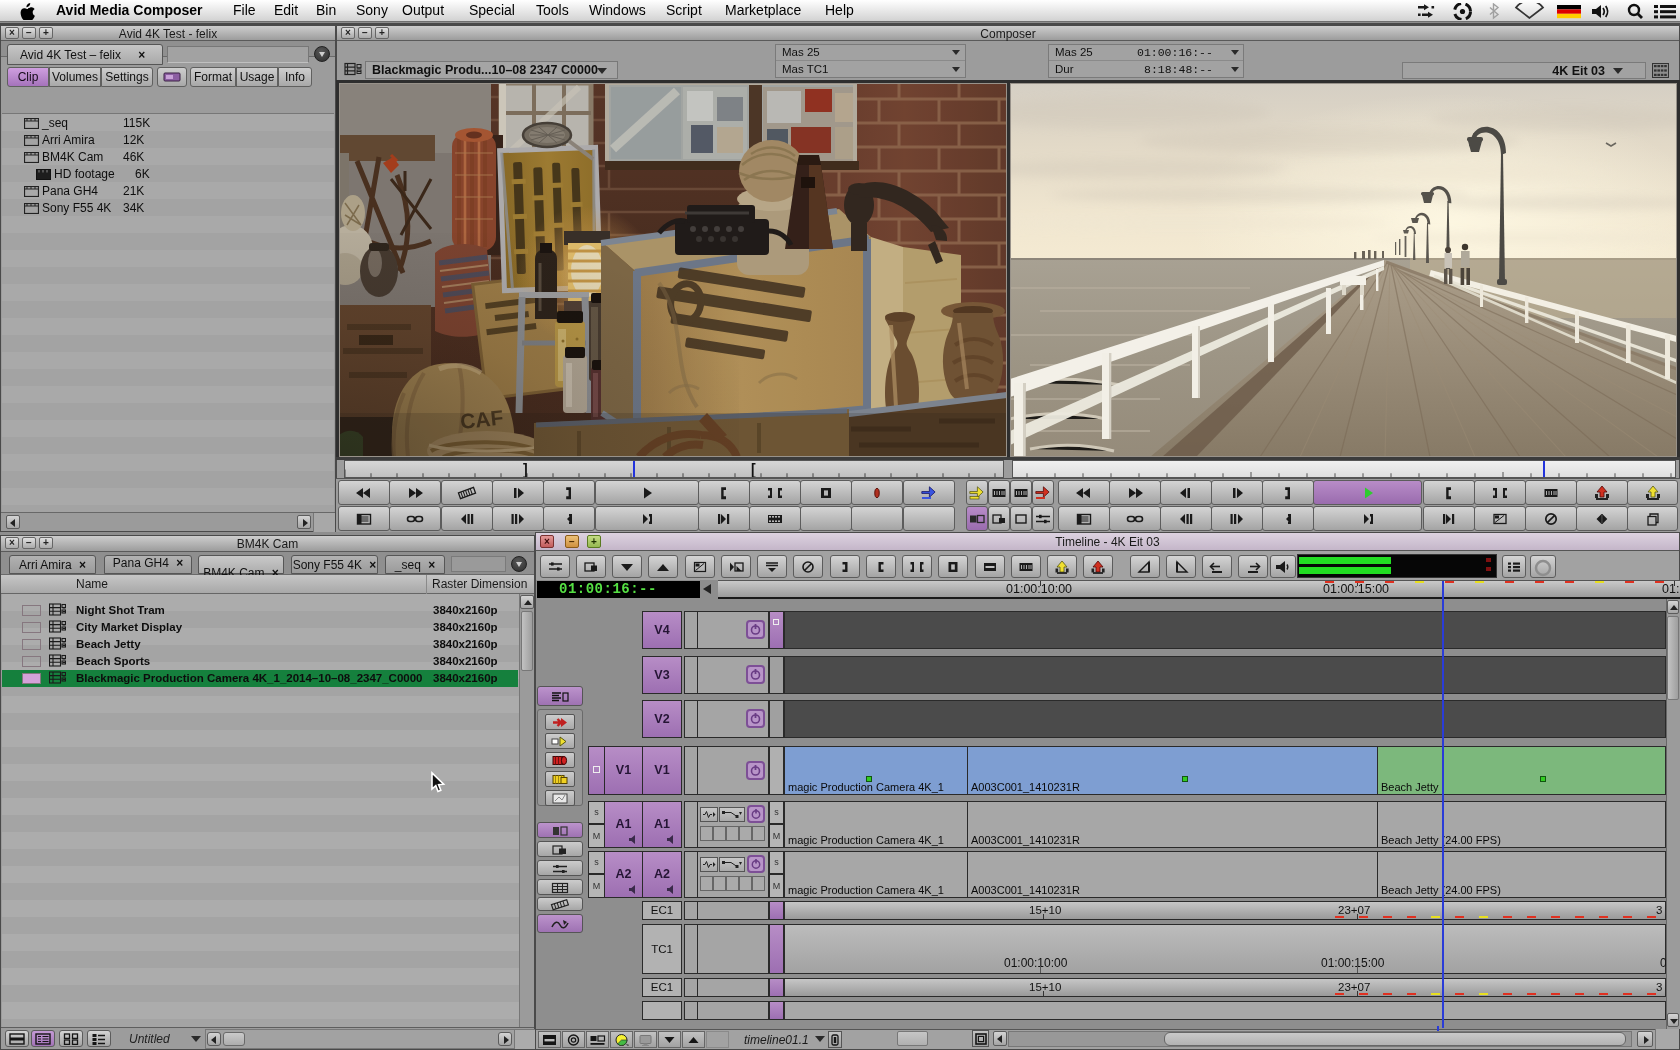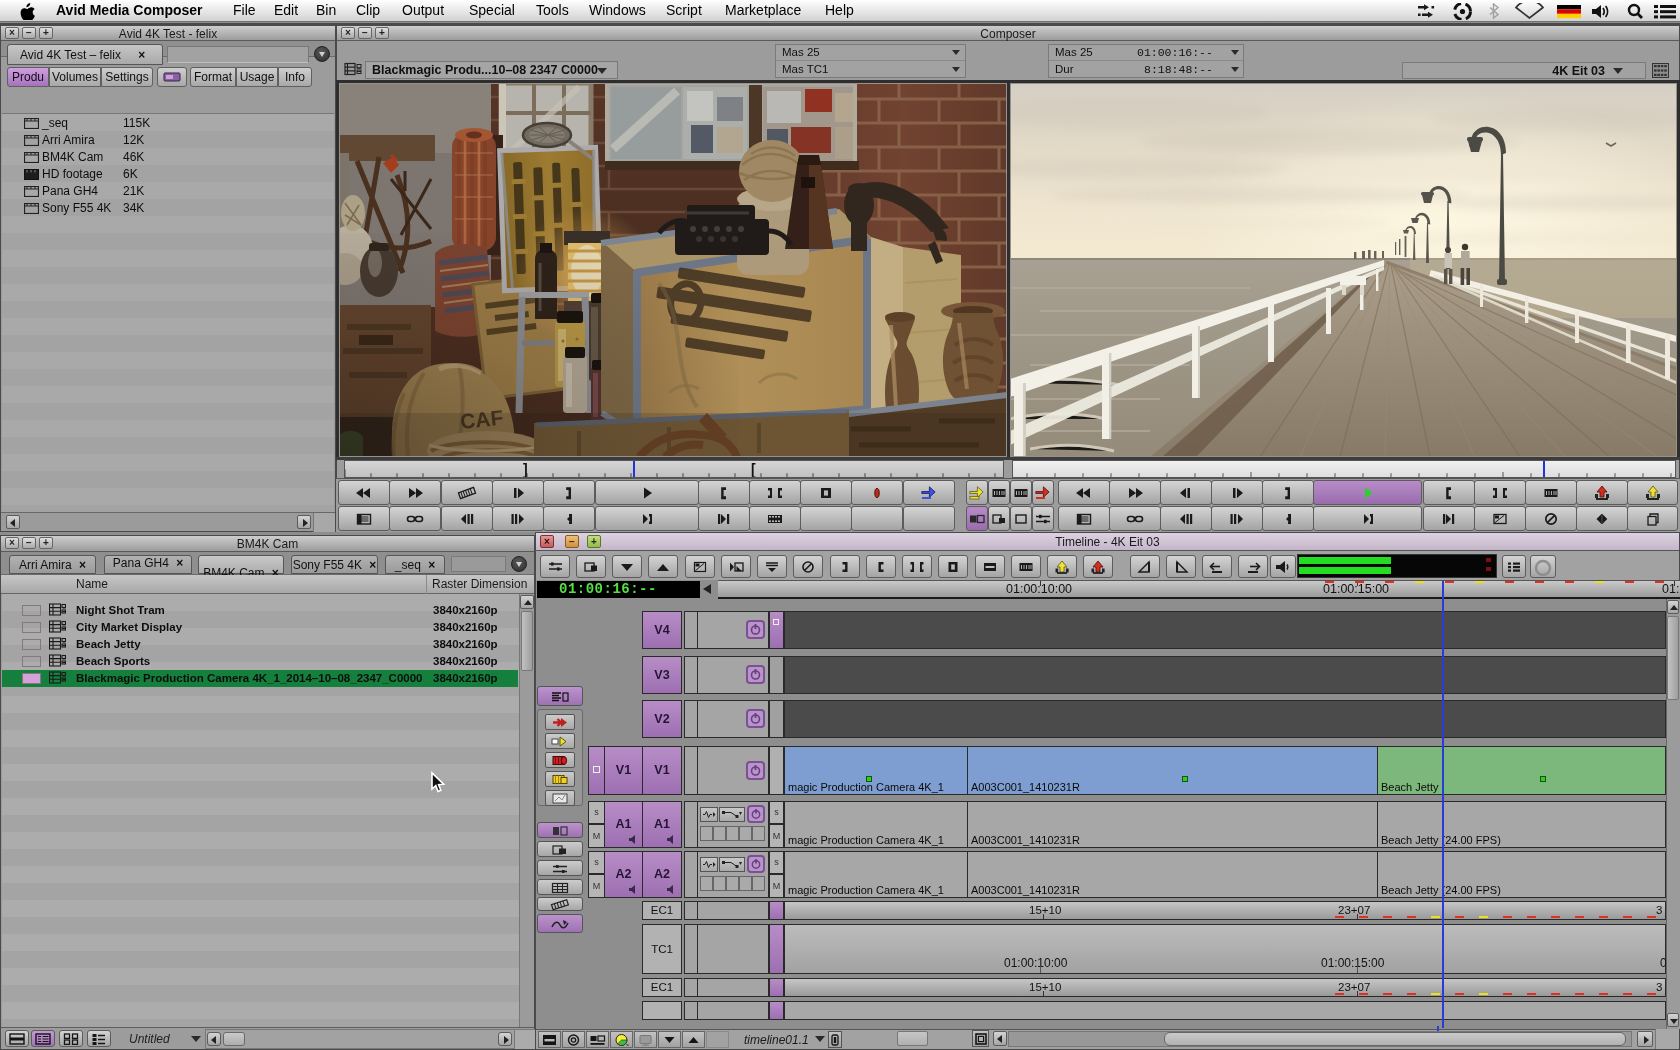--- a/index.html
+++ b/index.html
@@ -19,21 +19,21 @@
 <div class="a" style="left:0;top:0;width:1680px;height:22px;background:linear-gradient(#ffffff,#d2d2d2);border-bottom:1px solid #707070"></div>
 <div class="a" style="left:0;top:23px;width:1680px;height:2px;background:#4a4a4a"></div>
 <svg class="a" style="left:20px;top:3px" width="15" height="17" viewBox="0 0 15 17">
     <path fill="#000" d="M10.2 0c.15 1.05-.3 2.1-.95 2.85-.65.8-1.75 1.4-2.8 1.3-.15-1 .35-2.05 1-2.75C8.15.6 9.3.1 10.2 0z"></path>
     <path fill="#000" d="M7.6 4.9c1.1 0 2.1-.75 3.25-.75 1.45 0 2.55.8 3.2 1.95-1.2.75-1.95 1.85-1.95 3.3 0 1.55.9 2.85 2.2 3.4-.35 1-.85 1.85-1.4 2.65-.75 1.1-1.55 2.3-2.75 2.3-1.1 0-1.5-.7-2.85-.7-1.35 0-1.8.7-2.85.7-1.2 0-2.05-1.2-2.8-2.3C.75 14.05 0 11.7 0 9.5c0-2.75 1.85-4.3 3.6-4.3 1.1 0 2 .7 2.7.7.65 0 .75-.25 1.3-.25z" transform="translate(.6,0)"></path>
   </svg>
 <div class="a" style="left:56px;top:2px;font-size:14px;font-weight:bold;color:#000">Avid Media Composer</div>
 <div class="a" style="left:233px;top:2px;font-size:14px;color:#000">File</div>
 <div class="a" style="left:274px;top:2px;font-size:14px;color:#000">Edit</div>
 <div class="a" style="left:316px;top:2px;font-size:14px;color:#000">Bin</div>
-<div class="a" style="left:356px;top:2px;font-size:14px;color:#000">Clip</div>
+<div class="a" style="left:356px;top:2px;font-size:14px;color:#000">Sony</div>
 <div class="a" style="left:402px;top:2px;font-size:14px;color:#000">Output</div>
 <div class="a" style="left:469px;top:2px;font-size:14px;color:#000">Special</div>
 <div class="a" style="left:536px;top:2px;font-size:14px;color:#000">Tools</div>
 <div class="a" style="left:589px;top:2px;font-size:14px;color:#000">Windows</div>
 <div class="a" style="left:666px;top:2px;font-size:14px;color:#000">Script</div>
 <div class="a" style="left:725px;top:2px;font-size:14px;color:#000">Marketplace</div>
 <div class="a" style="left:825px;top:2px;font-size:14px;color:#000">Help</div>
 <svg class="a" style="left:1416px;top:3px" width="260" height="17" viewBox="0 0 260 17">
 <g fill="#1a1a1a">
       <path d="M2 3h6v2.4H2zM8 1.2 13 4.2 8 7.2zM6 10.6h6V13H6zM12 8.8 17 11.8 12 14.8zM2 10.6h2.6V13H2zM15.5 3h2.6v2.4h-2.6z"></path>
@@ -74,21 +74,21 @@
     <div class="wb" style="left:38px;top:1px">+</div>
     <div class="ttl" style="left:0;top:1px;width:334px">Avid 4K Test - felix</div>
   </div>
   <div class="a" style="left:0;top:15px;width:334px;height:16px;background:#909090;border-bottom:1px solid #6a6a6a">
     <div class="a" style="left:6px;top:3px;width:156px;height:21px;background:linear-gradient(#c6c6c6,#a9a9a9);border:1px solid #565656;border-radius:3px 3px 0 0;font-size:12px;color:#111;text-align:left;padding:3px 0 0 12px">Avid 4K Test – felix <span style="margin-left:14px;font-weight:bold">×</span></div>
     <div class="a" style="left:166px;top:5px;width:142px;height:17px;background:#a2a2a2;border:1px solid #777;border-bottom-color:#c0c0c0"></div>
     <div class="a" style="left:313px;top:5px;width:16px;height:16px;background:radial-gradient(circle at 45% 35%,#5a5a5a,#2c2c2c);border-radius:50%;border:1px solid #222"></div>
     <div class="a" style="left:317.5px;top:10.5px;width:0;height:0;border-left:3.5px solid transparent;border-right:3.5px solid transparent;border-top:5px solid #cfcfcf"></div>
   </div>
   <div class="a" style="left:0;top:39px;width:334px;height:24px;background:#9c9c9c">
-    <div class="seg" style="left:6px;top:2px;width:42px;height:20px;line-height:18px;background:linear-gradient(#cf9fe0,#a573bb);border-radius:3px 0 0 3px;color:#140a18">Produ</div>
+    <div class="seg" style="left:6px;top:2px;width:42px;height:20px;line-height:18px;background:linear-gradient(#cf9fe0,#a573bb);border-radius:3px 0 0 3px;color:#140a18">Clip</div>
     <div class="seg" style="left:48px;top:2px;width:52px;height:20px;line-height:18px">Volumes</div>
     <div class="seg" style="left:100px;top:2px;width:52px;height:20px;line-height:18px;border-radius:0 3px 3px 0">Settings</div>
     <div class="seg" style="left:156px;top:2px;width:30px;height:20px;border-radius:3px">
         <svg width="28" height="18" viewBox="0 0 28 18">
           <rect x="6" y="5" width="16" height="8" rx="1" fill="#8c5ea2" stroke="#3a2144"></rect>
           <rect x="8" y="7" width="7" height="4" fill="#c9a2d8"></rect>
         </svg>
       </div>
     <div class="seg" style="left:189px;top:2px;width:46px;height:20px;line-height:18px;border-radius:3px 0 0 3px">Format</div>
     <div class="seg" style="left:235px;top:2px;width:42px;height:20px;line-height:18px">Usage</div>
@@ -125,21 +125,21 @@
       <span class="a" style="left:122px;top:1px">12K</span>
     </div>
   <div class="a" style="top:37px;left:0;width:332px;height:17px">
       <svg class="a" style="left:23px;top:3px" width="15" height="11" viewBox="0 0 15 11">
         <rect x=".5" y=".5" width="14" height="10" fill="none" stroke="#222" stroke-width="1.2"></rect>
         <path d="M.5 3h14M3 .5v2.5M7 .5v2.5M11 .5v2.5" stroke="#222"></path>
       </svg>
       <span class="a" style="left:41px;top:1px">BM4K Cam</span>
       <span class="a" style="left:122px;top:1px">46K</span>
     </div>
-  <div class="a" style="top:54px;left:0;width:332px;height:17px">
+  <div class="a" style="top:54px;left:12px;width:332px;height:17px">
       <svg class="a" style="left:23px;top:3px" width="15" height="11" viewBox="0 0 15 11">
         <rect x=".5" y=".5" width="14" height="10" fill="#1d1d1d" stroke="#111"></rect>
         <path d="M3 1v2.5M7 1v2.5M11 1v2.5" stroke="#888"></path>
       </svg>
       <span class="a" style="left:41px;top:1px">HD footage</span>
       <span class="a" style="left:122px;top:1px">6K</span>
     </div>
   <div class="a" style="top:71px;left:0;width:332px;height:17px">
       <svg class="a" style="left:23px;top:3px" width="15" height="11" viewBox="0 0 15 11">
         <rect x=".5" y=".5" width="14" height="10" fill="none" stroke="#222" stroke-width="1.2"></rect>

